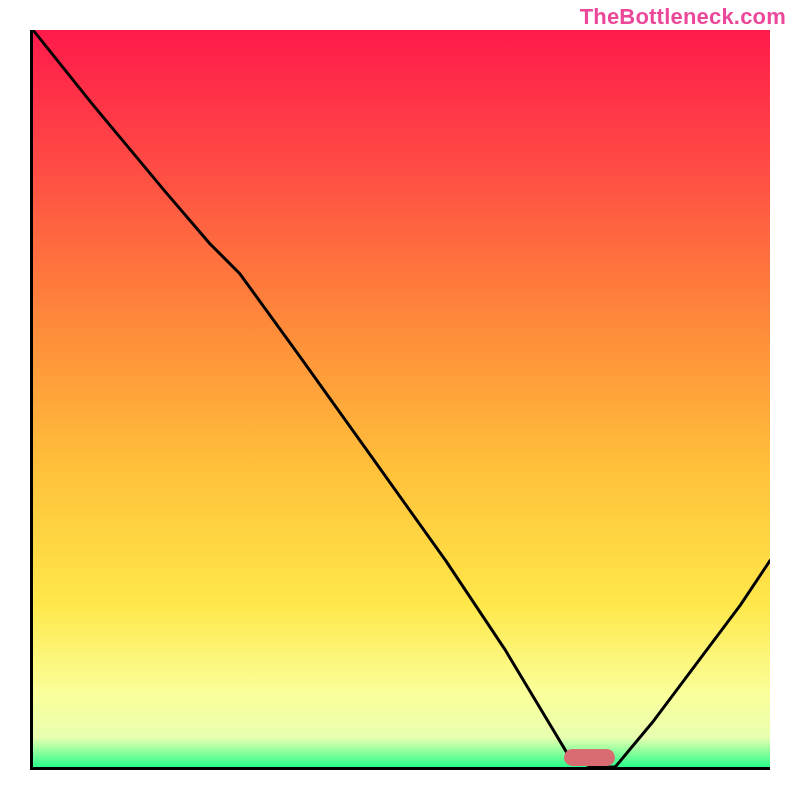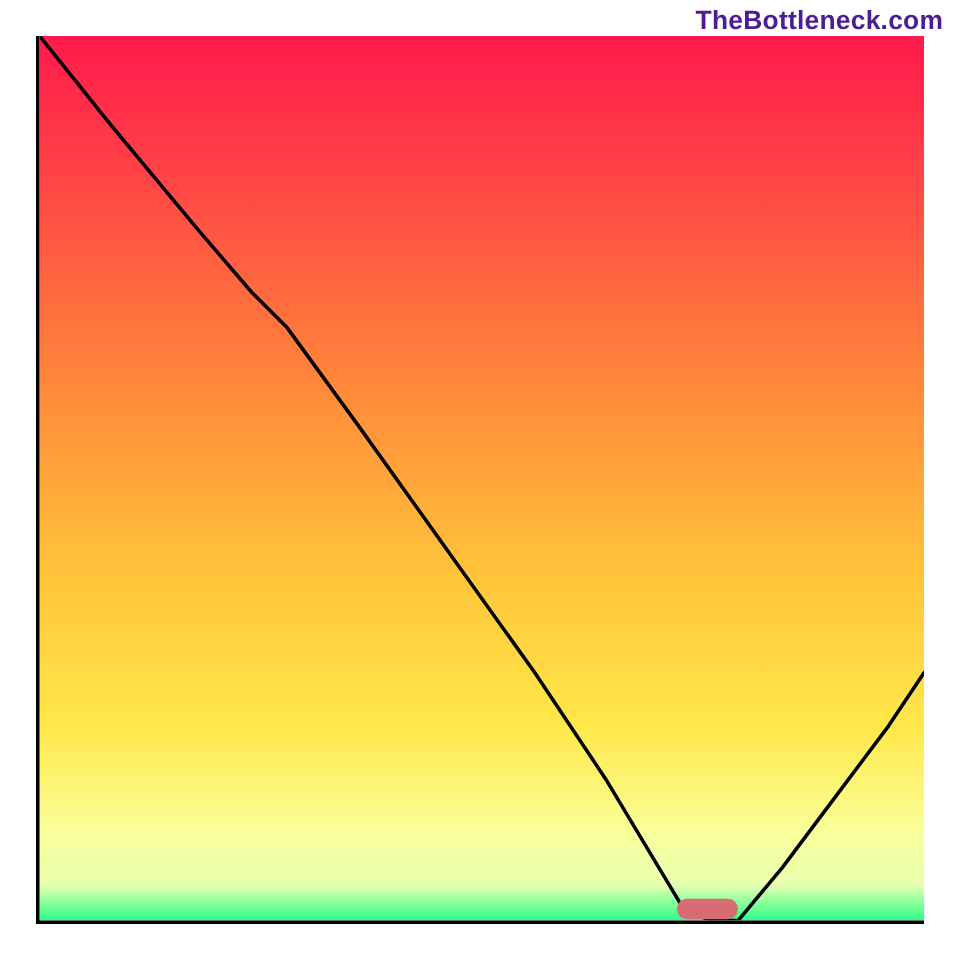--- a/index.html
+++ b/index.html
@@ -14,21 +14,21 @@
     position: relative;
     width: 800px;
     height: 800px;
   }
   .watermark {
     position: absolute;
     top: 4px;
     right: 14px;
     font-size: 22px;
     font-weight: 600;
-    color: #4c1d95;
+    color: #ec4899;
     letter-spacing: 0.2px;
   }
   .plot-frame {
     position: absolute;
     left: 30px;
     top: 30px;
     width: 740px;
     height: 740px;
     border-left: 3px solid #000;
     border-bottom: 3px solid #000;

